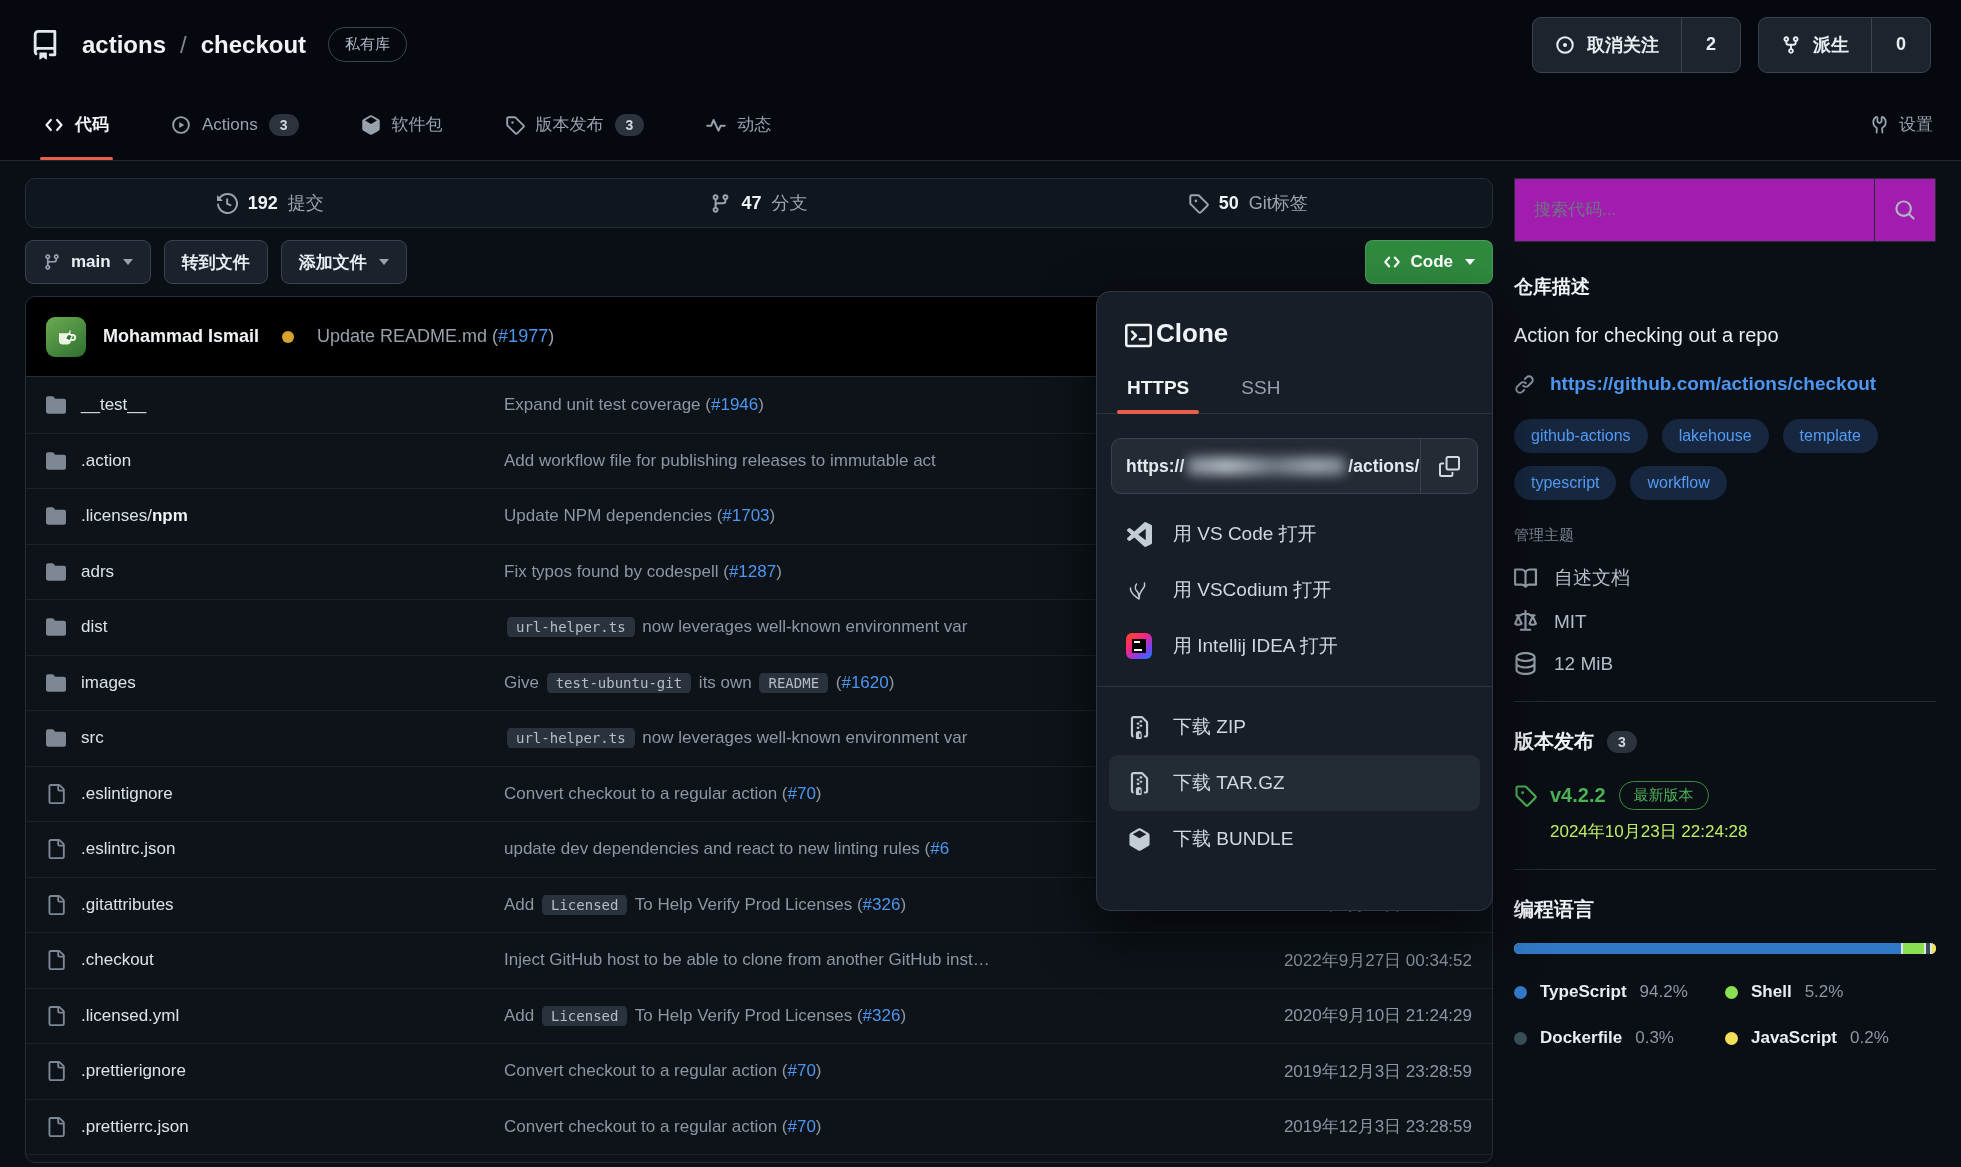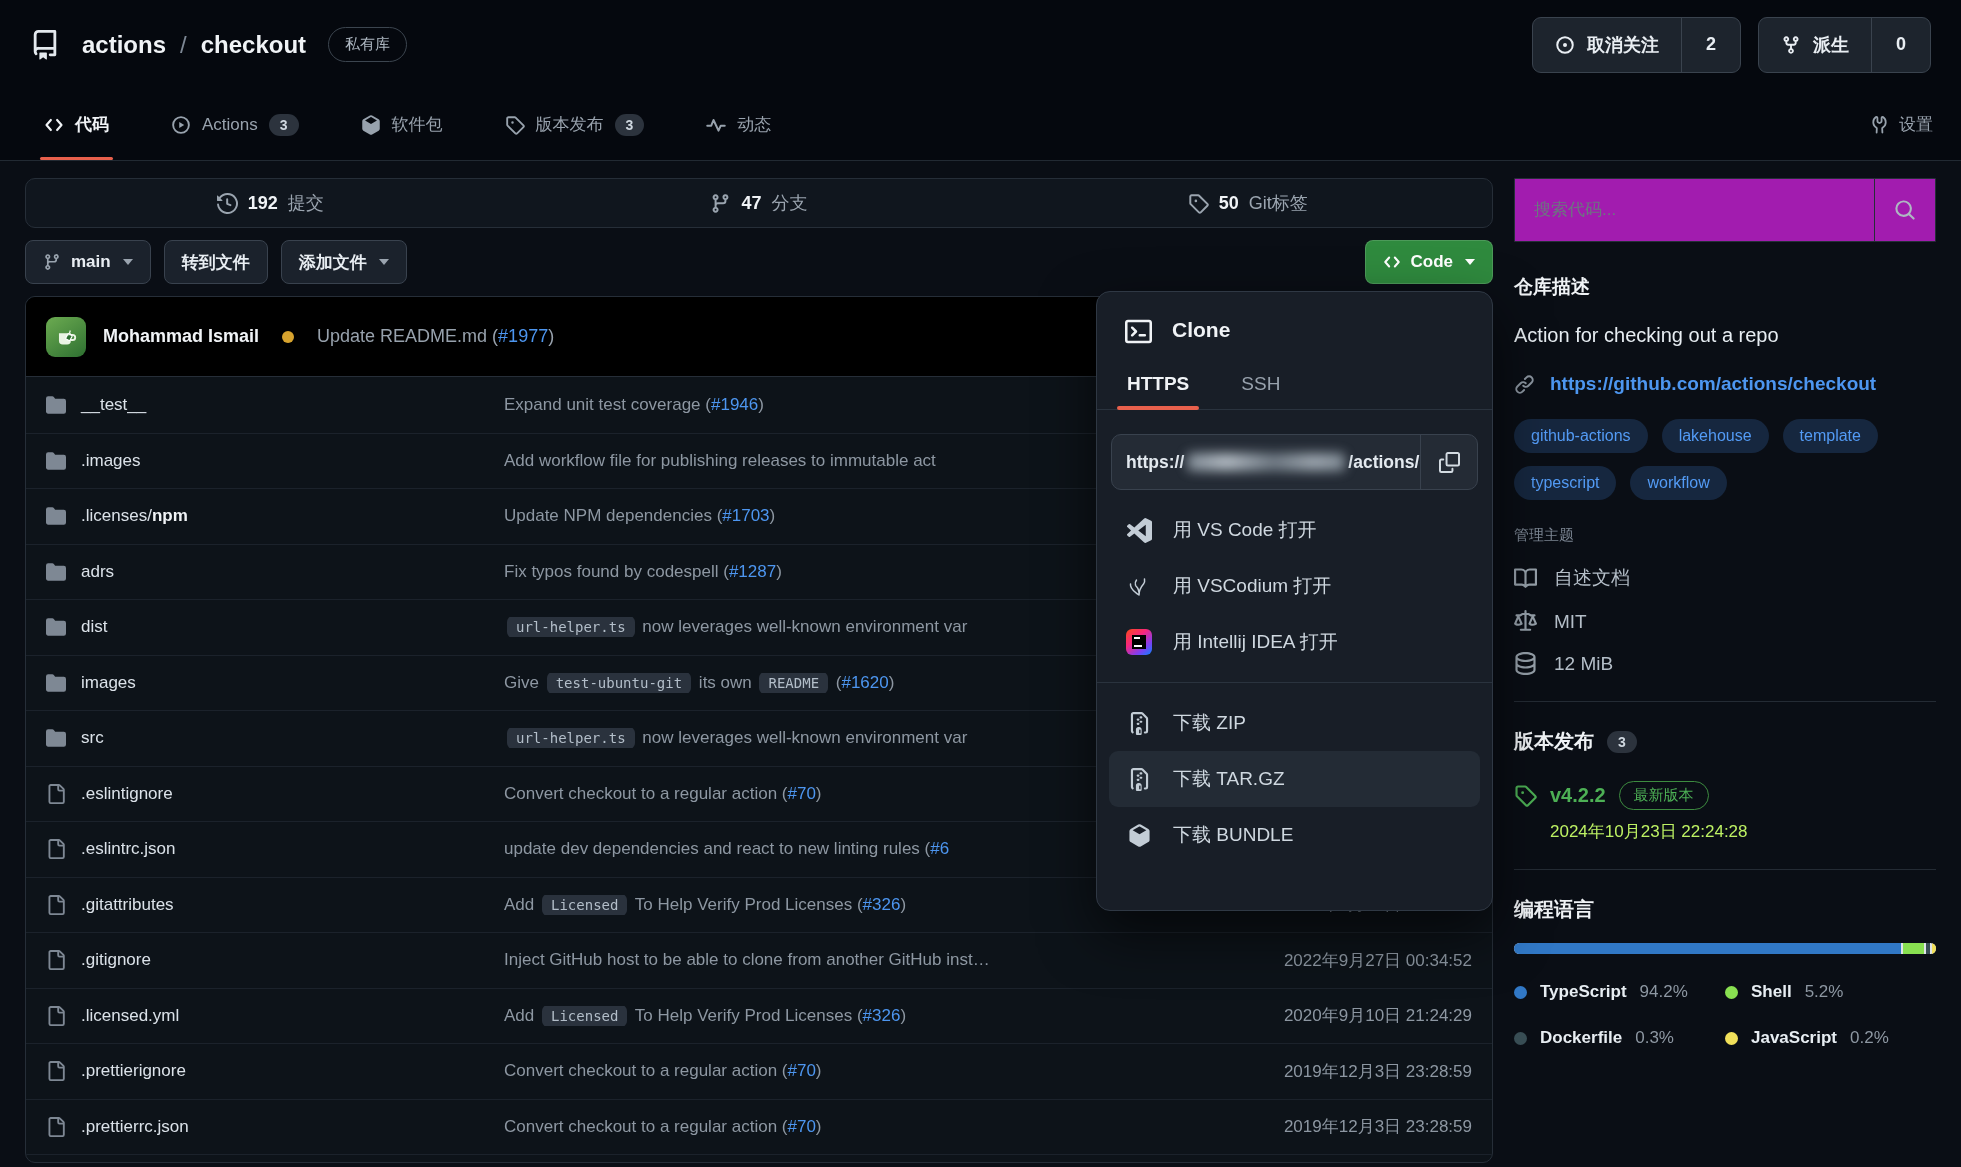--- a/index.html
+++ b/index.html
@@ -45,21 +45,21 @@
   .frow{display:grid;grid-template-columns:458px 1fr 320px;align-items:center;height:55.5px;padding:0 20px;border-top:1px solid #1b222b;font-size:17px;box-sizing:border-box;cursor:pointer}
   .frow:first-child{border-top:none}
   .fname{display:flex;align-items:center;gap:15px;color:#dbe2e9;overflow:hidden;white-space:nowrap}
   .fname .fn-b{font-weight:700;color:#f0f3f6}
   .fico{color:#7e8894;flex:none}
   .fmsg{color:#8d97a2;overflow:hidden;white-space:nowrap}
   .fdate{text-align:right;color:#8d97a2;font-size:17px;white-space:nowrap}
   .codespan{font-family:"DejaVu Sans Mono",monospace;font-size:14px;background:#2a323d;color:#b3bec9;padding:3px 9px;border-radius:6px;margin:0 3px;white-space:nowrap}
   
   .clone-panel{position:absolute;left:1096px;top:291px;width:397px;height:620px;background:#181e27;border:1px solid #2f3844;border-radius:14px;box-shadow:0 22px 55px rgba(0,0,0,.62);z-index:30;box-sizing:border-box;padding-top:26px}
-  .cp-head{display:flex;align-items:flex-start;gap:20px;padding:0 28px;color:#f0f3f6;font-size:21px;font-weight:700}
+  .cp-head{display:flex;align-items:flex-end;gap:4px;padding:0 28px;color:#f0f3f6;font-size:26px;font-weight:700}
   .cp-tabs{display:flex;gap:48px;padding:0 28px;margin-top:28px;border-bottom:1px solid #2a333e}
   .cp-tab{padding:0 2px 14px;font-size:19px;color:#98a2ad;position:relative;cursor:pointer}
   .cp-tab.active{color:#f0f3f6;font-weight:600}
   .cp-tab.active::after{content:"";position:absolute;left:-8px;right:-8px;bottom:-1px;height:4px;background:#e8604c;border-radius:2px}
   .cp-url{margin:24px 14px 0;height:56px;display:flex;background:#242b35;border:1px solid #39424e;border-radius:10px;overflow:hidden;box-sizing:border-box}
   .cp-url .utxt{flex:1;display:flex;align-items:center;padding:0 14px;font-size:17.5px;font-weight:600;color:#e3e9ef;white-space:nowrap;overflow:hidden}
   .ublur{width:158px;height:18px;margin:0 3px;border-radius:4px;flex:none;
          background:linear-gradient(90deg,#8d98a2,#c3ccd4 25%,#79848e 55%,#aab4bd 80%,#8d98a2);filter:blur(6px);opacity:.9}
   .cp-copy{width:56px;border-left:1px solid #39424e;display:flex;align-items:center;justify-content:center;color:#d3dbe2;cursor:pointer}
   .cp-list{margin-top:12px}
@@ -287,21 +287,21 @@
           <div class="fmsg"><span>Expand unit test coverage (</span><span class="lnk">#1946</span><span>)</span></div>
           <div class="fdate"></div>
         </div>
         <div class="frow">
           <div class="fname">
             <span class="fico">
               <svg width="20" height="20" viewBox="0 0 16 16" fill="currentColor">
                 <path d="M1.75 1A1.75 1.75 0 0 0 0 2.75v10.5C0 14.216.784 15 1.75 15h12.5A1.75 1.75 0 0 0 16 13.25v-8.5A1.75 1.75 0 0 0 14.25 3H7.5a.25.25 0 0 1-.2-.1l-.9-1.2C6.07 1.26 5.55 1 5 1H1.75Z"></path>
               </svg>
             </span>
-            <span><span>.images</span></span>
+            <span><span>.action</span></span>
           </div>
           <div class="fmsg"><span>Add workflow file for publishing releases to immutable act</span></div>
           <div class="fdate"></div>
         </div>
         <div class="frow">
           <div class="fname">
             <span class="fico">
               <svg width="20" height="20" viewBox="0 0 16 16" fill="currentColor">
                 <path d="M1.75 1A1.75 1.75 0 0 0 0 2.75v10.5C0 14.216.784 15 1.75 15h12.5A1.75 1.75 0 0 0 16 13.25v-8.5A1.75 1.75 0 0 0 14.25 3H7.5a.25.25 0 0 1-.2-.1l-.9-1.2C6.07 1.26 5.55 1 5 1H1.75Z"></path>
               </svg>
@@ -395,21 +395,21 @@
           <div class="fmsg"><span>Add </span><span class="codespan">Licensed</span><span> To Help Verify Prod Licenses (</span><span class="lnk">#326</span><span>)</span></div>
           <div class="fdate">2020年9月10日 21:24:29</div>
         </div>
         <div class="frow">
           <div class="fname">
             <span class="fico">
               <svg width="20" height="20" viewBox="0 0 16 16" fill="currentColor">
                 <path d="M2 1.75C2 .784 2.784 0 3.75 0h6.586c.464 0 .909.184 1.237.513l2.914 2.914c.329.328.513.773.513 1.237v9.586A1.75 1.75 0 0 1 13.25 16h-9.5A1.75 1.75 0 0 1 2 14.25Zm1.75-.25a.25.25 0 0 0-.25.25v12.5c0 .138.112.25.25.25h9.5a.25.25 0 0 0 .25-.25V6h-2.75A1.75 1.75 0 0 1 9 4.25V1.5Zm6.75.062V4.25c0 .138.112.25.25.25h2.688l-.011-.013-2.914-2.914-.013-.011Z"></path>
               </svg>
             </span>
-            <span><span>.gitignore</span></span>
+            <span><span>.checkout</span></span>
           </div>
           <div class="fmsg"><span>Inject GitHub host to be able to clone from another GitHub inst…</span></div>
           <div class="fdate">2022年9月27日 00:34:52</div>
         </div>
         <div class="frow">
           <div class="fname">
             <span class="fico">
               <svg width="20" height="20" viewBox="0 0 16 16" fill="currentColor">
                 <path d="M2 1.75C2 .784 2.784 0 3.75 0h6.586c.464 0 .909.184 1.237.513l2.914 2.914c.329.328.513.773.513 1.237v9.586A1.75 1.75 0 0 1 13.25 16h-9.5A1.75 1.75 0 0 1 2 14.25Zm1.75-.25a.25.25 0 0 0-.25.25v12.5c0 .138.112.25.25.25h9.5a.25.25 0 0 0 .25-.25V6h-2.75A1.75 1.75 0 0 1 9 4.25V1.5Zm6.75.062V4.25c0 .138.112.25.25.25h2.688l-.011-.013-2.914-2.914-.013-.011Z"></path>
               </svg>

